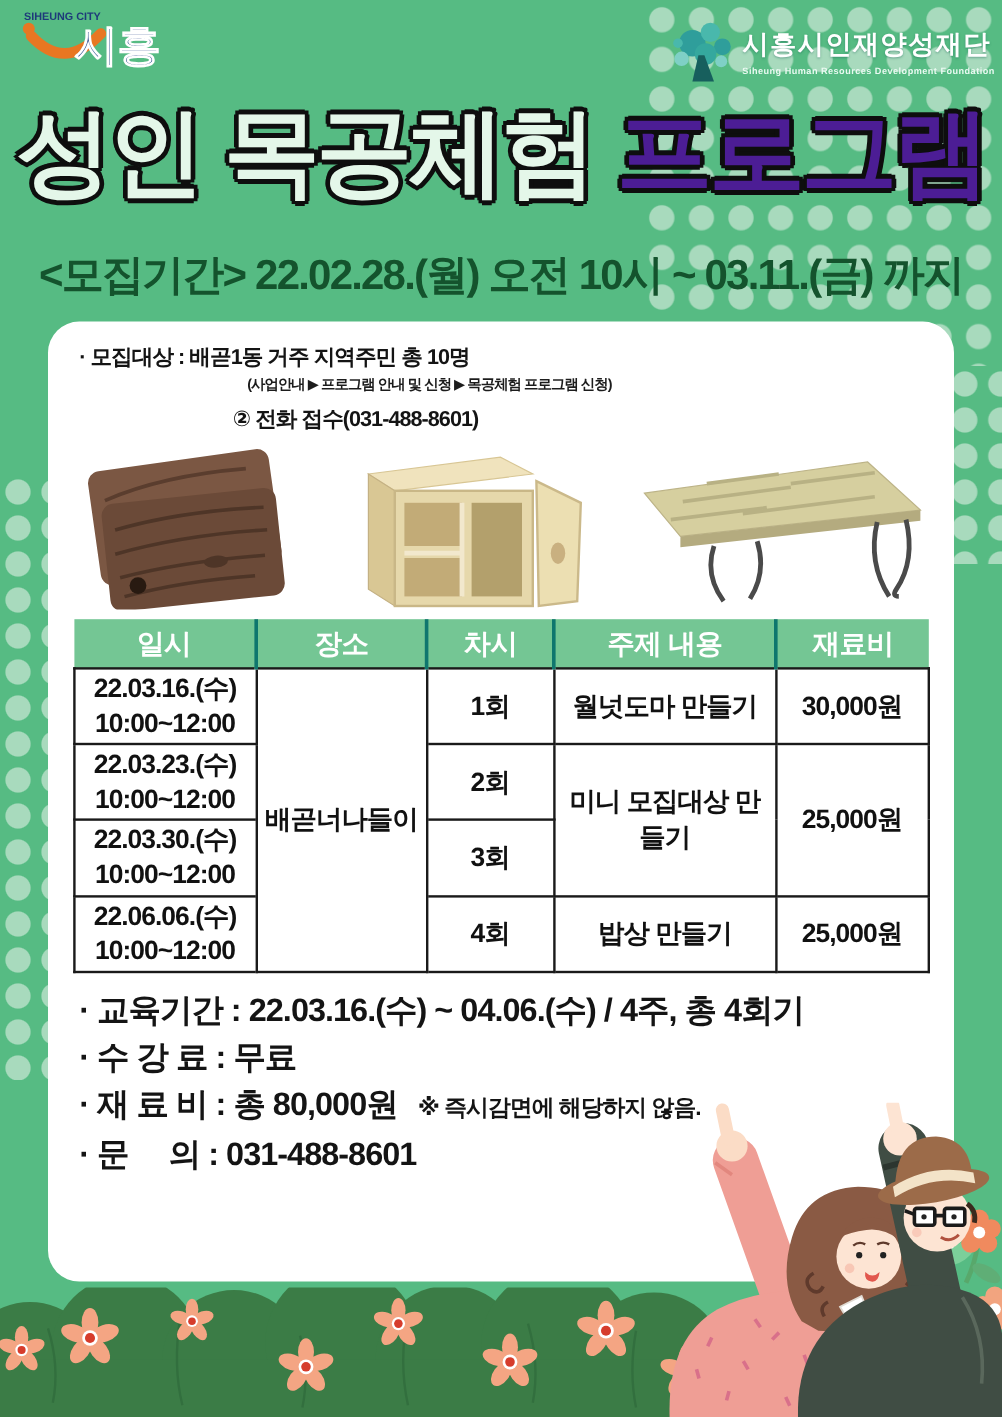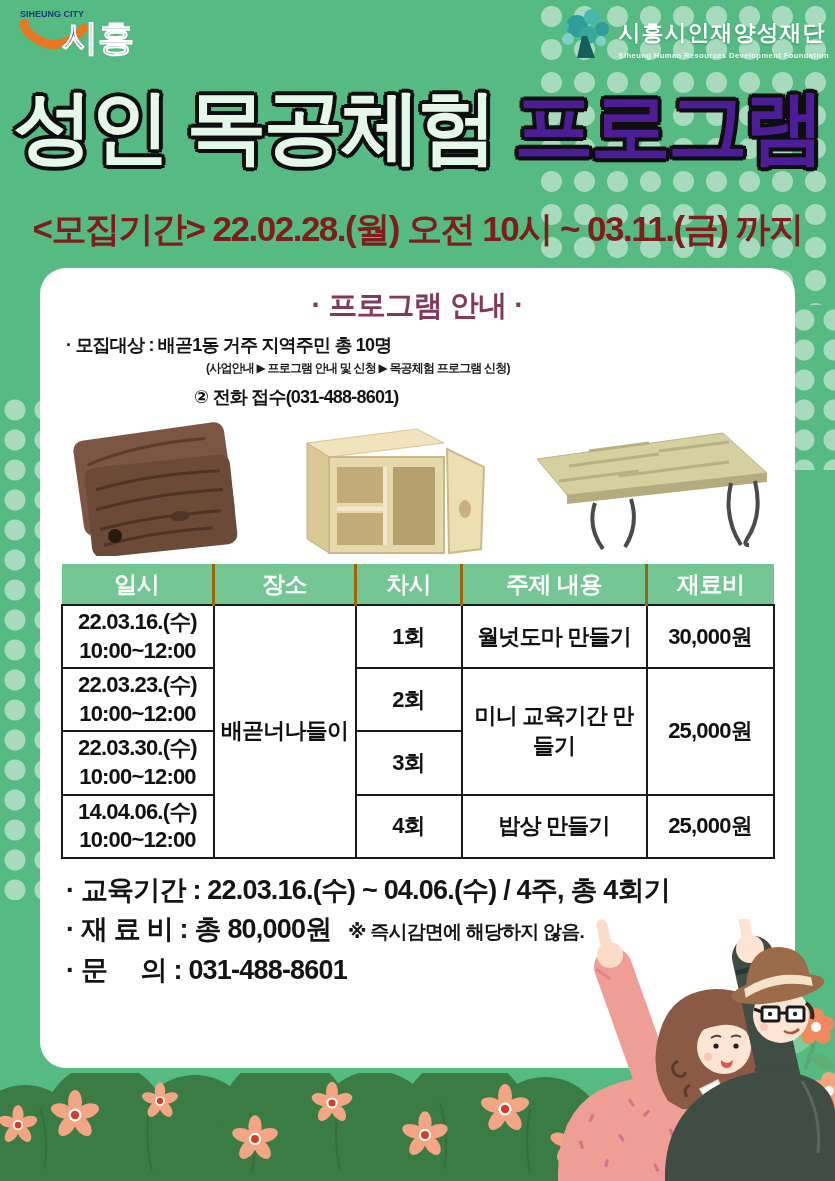--- a/index.html
+++ b/index.html
@@ -6,42 +6,42 @@
   body{background:#e8e8e8;font-family:"Liberation Sans","DejaVu Sans",sans-serif;}
   .poster{position:relative;width:835px;height:1181px;background:#56bb83;overflow:hidden;margin:0 auto;}
 
   
   .dots{position:absolute;background-image:radial-gradient(circle,#a8dabd 10px,transparent 11px);background-size:33px 33px;z-index:1;}
   .dots-tr{top:0;right:0;width:300px;height:305px;}
   .dots-rs{top:305px;right:0;width:76px;height:165px;background-size:30px 30px;}
   .dots-ls{top:395px;left:0;width:42px;height:505px;background-size:30px 30px;}
 
   .city-logo{position:absolute;top:6px;left:14px;z-index:2;}
-  .foundation-logo{position:absolute;top:6px;right:6px;z-index:2;display:flex;align-items:flex-end;gap:8px;}
+  .foundation-logo{position:absolute;top:16px;right:6px;z-index:2;display:flex;align-items:center;gap:8px;}
   .foundation-text .kr{font-size:22px;font-weight:900;color:#ffffff;letter-spacing:1px;text-shadow:0 1px 2px rgba(20,90,80,.45);}
   .foundation-text .en{font-size:7.6px;font-weight:700;color:#eafaf2;letter-spacing:.4px;margin-top:3px;}
 
   .main-title{position:absolute;top:74px;left:0;width:100%;text-align:center;font-size:80px;font-weight:900;letter-spacing:-3px;white-space:nowrap;z-index:2;}
   .stroke{text-shadow:4px 0 0 #0e0e0e,-4px 0 0 #0e0e0e,0 4px 0 #0e0e0e,0 -4px 0 #0e0e0e,3px 3px 0 #0e0e0e,-3px 3px 0 #0e0e0e,3px -3px 0 #0e0e0e,-3px -3px 0 #0e0e0e;margin-top:39px;}
   .title-mint{color:#e4f7e9;}
   .title-rest{color:#4c1d95;}
 
-  .recruit{position:absolute;top:206px;left:0;width:100%;text-align:center;font-size:35px;font-weight:800;color:#7f1d1d;letter-spacing:-1.5px;z-index:2;}
+  .recruit{position:absolute;top:206px;left:0;width:100%;text-align:center;font-size:35px;font-weight:800;color:#14532d;letter-spacing:-1.5px;z-index:2;}
 
   .info-box{position:absolute;top:268px;left:40px;width:755px;height:800px;background:#ffffff;border-radius:26px;box-sizing:border-box;padding:10px 16px 0 16px;z-index:3;}
   .box-heading{text-align:center;color:#83395a;font-size:29px;font-weight:800;letter-spacing:-0.5px;margin:8px 0 4px;}
   .bullet{margin:7px 0 0 10px;font-size:18px;font-weight:800;color:#141414;letter-spacing:-0.8px;}
   .sub-path{margin:3px 0 0 150px;font-size:12px;font-weight:700;color:#1c1c1c;letter-spacing:-0.8px;}
   .phone{margin:8px 0 12px 138px;}
 
   .photos{display:flex;justify-content:space-between;align-items:center;margin:12px 4px 8px;}
   .photo{background:#fff;}
 
   .schedule-table{border-collapse:collapse;margin:4px auto 0;table-layout:fixed;width:712px;}
-  .schedule-table th{background:#74c694;color:#fff;font-size:23px;font-weight:700;height:38px;border-right:3px solid #a16207;letter-spacing:-0.5px;}
+  .schedule-table th{background:#74c694;color:#fff;font-size:23px;font-weight:700;height:38px;border-right:3px solid #0f766e;letter-spacing:-0.5px;}
   .schedule-table th:last-child{border-right:none;}
   .schedule-table td{border:2px solid #1a1a1a;text-align:center;font-size:22px;font-weight:700;color:#111;height:52px;letter-spacing:-0.8px;padding:2px;}
   .cell-line{display:block;line-height:1.3;}
 
   .details{margin:12px 0 0 10px;}
   .detail-line{font-size:27px;font-weight:800;color:#141414;line-height:39px;letter-spacing:-0.8px;}
   .note{font-size:19px;font-weight:700;margin-left:10px;letter-spacing:-0.8px;}
 
   .bushes{position:absolute;left:0;bottom:0;z-index:5;}
   .people{position:absolute;right:0;bottom:0;z-index:6;}
@@ -80,21 +80,20 @@
   </div>
 
   <div class="main-title">
     <span class="stroke title-mint">성인 목공체험</span>
     <span class="stroke title-rest">프로그램</span>
   </div>
 
   <div class="recruit">&lt;모집기간&gt; 22.02.28.(월) 오전 10시 ~ 03.11.(금) 까지</div>
 
   <div class="info-box">
-    <div class="box-heading">· 프로그램 안내 ·</div>
     <div class="bullet">· 모집대상 : 배곧1동 거주 지역주민 총 10명</div>
     <div class="sub-path">(사업안내 ▶ 프로그램 안내 및 신청 ▶ 목공체험 프로그램 신청)</div>
     <div class="bullet phone">② 전화 접수(031-488-8601)</div>
 
     <div class="photos">
       <svg class="photo" width="186" height="135" viewBox="0 0 186 135">
         <rect x="18" y="10" width="152" height="96" rx="10" fill="#7b5743" transform="rotate(-8 94 58)"></rect>
         <path d="M30,35 q50,-14 120,-10 M28,55 q55,-12 125,-9 M30,75 q50,-10 118,-8" stroke="#5a3d2e" stroke-width="3" fill="none" transform="rotate(-8 94 58)"></path>
         <rect x="28" y="40" width="146" height="90" rx="10" fill="#6b4a38" transform="rotate(-6 101 85)"></rect>
         <path d="M38,62 q55,-10 125,-6 M36,82 q58,-10 128,-7 M38,102 q52,-8 122,-6 M40,118 q50,-8 110,-6" stroke="#4e3527" stroke-width="3" fill="none" transform="rotate(-6 101 85)"></path>
@@ -148,44 +147,45 @@
           <td>1회</td>
           <td>월넛도마 만들기</td>
           <td>30,000원</td>
         </tr>
         <tr>
           <td>
             <span class="cell-line">22.03.23.(수)</span>
             <span class="cell-line">10:00~12:00</span>
           </td>
           <td>2회</td>
-          <td rowspan="2">미니 교육기간 만들기</td>
+          <td rowspan="2">미니 모집대상 만들기</td>
           <td rowspan="2">25,000원</td>
         </tr>
         <tr>
           <td>
             <span class="cell-line">22.03.30.(수)</span>
             <span class="cell-line">10:00~12:00</span>
           </td>
           <td>3회</td>
         </tr>
         <tr>
           <td>
-            <span class="cell-line">14.04.06.(수)</span>
+            <span class="cell-line">22.06.06.(수)</span>
             <span class="cell-line">10:00~12:00</span>
           </td>
           <td>4회</td>
           <td>밥상 만들기</td>
           <td>25,000원</td>
         </tr>
       </tbody>
     </table>
 
     <div class="details">
       <div class="detail-line">· 교육기간 : 22.03.16.(수) ~ 04.06.(수) / 4주, 총 4회기</div>
+      <div class="detail-line">· 수&nbsp;강&nbsp;료 : 무료</div>
       <div class="detail-line">
         <span>· 재&nbsp;료&nbsp;비 : 총 80,000원</span>
         <span class="note">※ 즉시감면에 해당하지 않음.</span>
       </div>
       <div class="detail-line">· 문&nbsp;&nbsp;&nbsp;&nbsp;&nbsp;의 : 031-488-8601</div>
     </div>
   </div>
 
   <svg class="bushes" width="600" height="108" viewBox="0 0 600 108">
     <g fill="#3b7c46">

